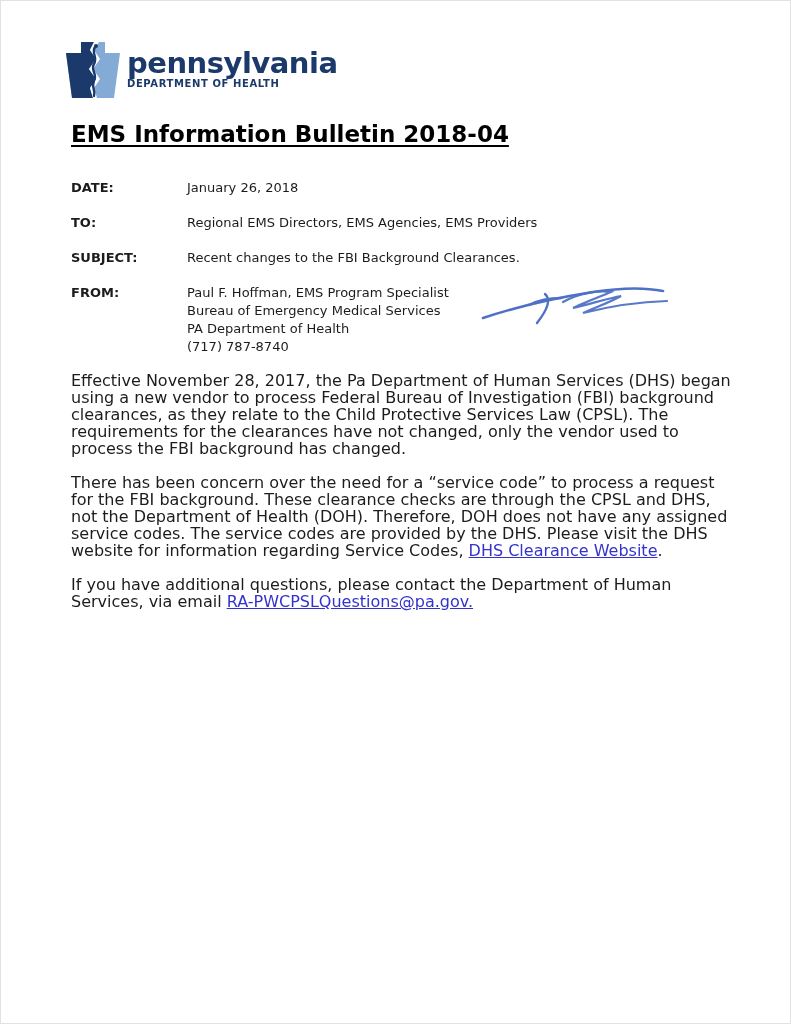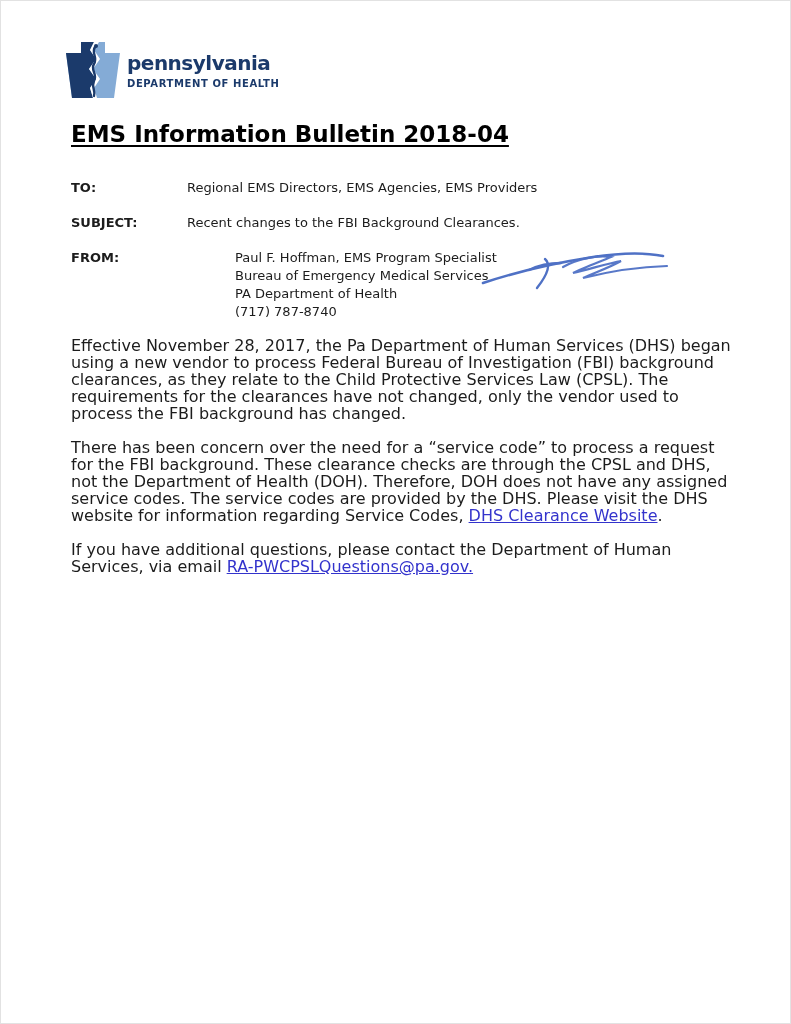--- a/index.html
+++ b/index.html
@@ -19,21 +19,21 @@
     position: absolute;
     left: 70px;
     top: 40px;
     width: 667px;
   }
   
   .logo-row { display: flex; align-items: flex-start; height: 60px; margin-left: -6px; }
   .keystone { width: 56px; height: 58px; flex: 0 0 auto; }
   .logo-text { margin-left: 6px; padding-top: 8px; }
   .brand {
-    font-size: 20px;
+    font-size: 29px;
     font-weight: bold;
     color: #1b3a6b;
     letter-spacing: -0.5px;
     line-height: 28px;
   }
   .dept {
     font-size: 10px;
     font-weight: bold;
     color: #1b3a6b;
     letter-spacing: 0.6px;
@@ -53,21 +53,21 @@
   
   .meta { margin-top: 32px; }
   .meta-row {
     display: grid;
     grid-template-columns: 116px 1fr;
     font-size: 13px;
     line-height: 17px;
     margin-bottom: 18px;
   }
   .meta-label { font-weight: bold; }
-  .meta-row.from { position: relative; margin-bottom: 0; gap: 48px; }
+  .meta-row.from { position: relative; margin-bottom: 0; }
   .from-lines div { line-height: 18px; }
   .signature {
     position: absolute;
     left: 408px;
     top: -6px;
     width: 192px;
     height: 54px;
   }
   
   .bodytext { margin-top: 16px; }
@@ -104,20 +104,24 @@
       <div class="logo-text">
         <div class="brand">pennsylvania</div>
         <div class="dept">DEPARTMENT OF HEALTH</div>
       </div>
     </div>
 
     <div class="title">EMS Information Bulletin 2018-04</div>
 
     <div class="meta">
       <div class="meta-row">
+        <div class="meta-label">DATE:</div>
+        <div class="meta-value">January 26, 2018</div>
+      </div>
+      <div class="meta-row">
         <div class="meta-label">TO:</div>
         <div class="meta-value">Regional EMS Directors, EMS Agencies, EMS Providers</div>
       </div>
       <div class="meta-row">
         <div class="meta-label">SUBJECT:</div>
         <div class="meta-value">Recent changes to the FBI Background Clearances.</div>
       </div>
       <div class="meta-row from">
         <div class="meta-label">FROM:</div>
         <div class="from-lines">

